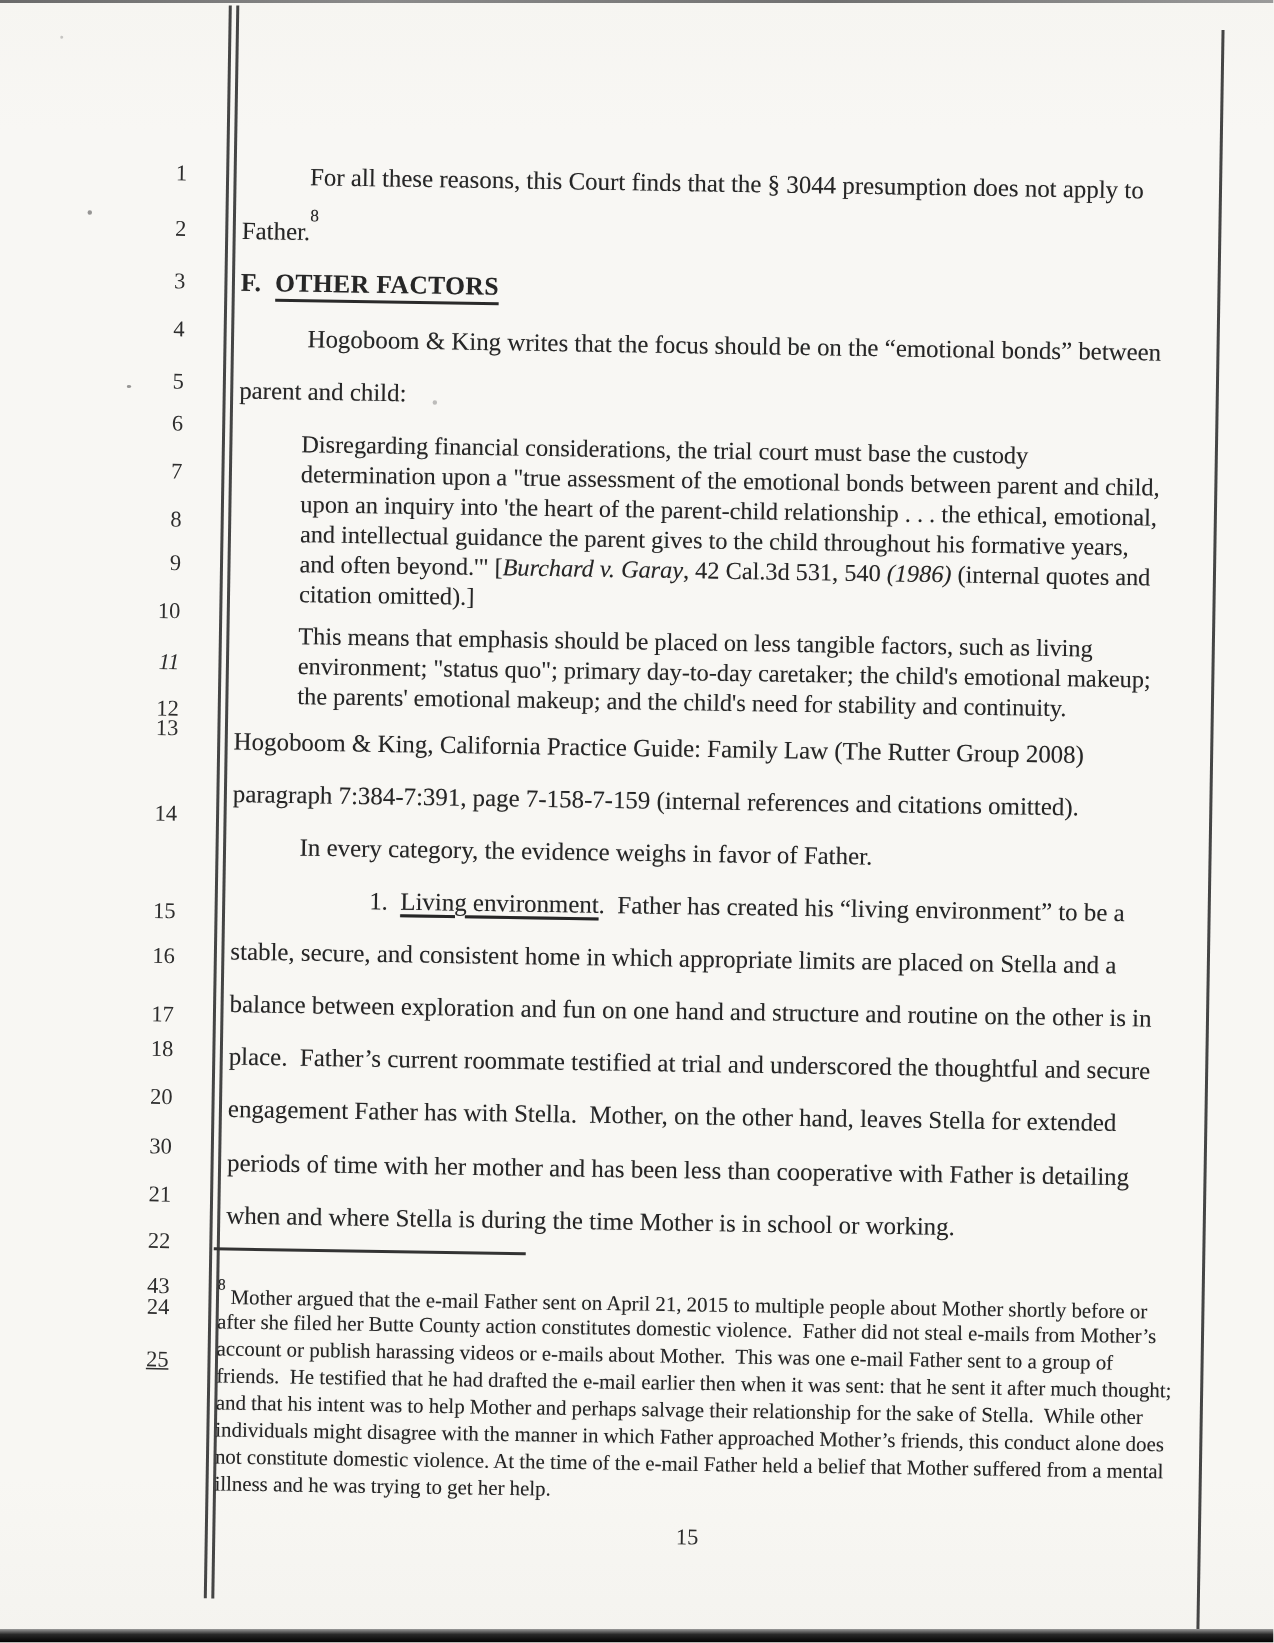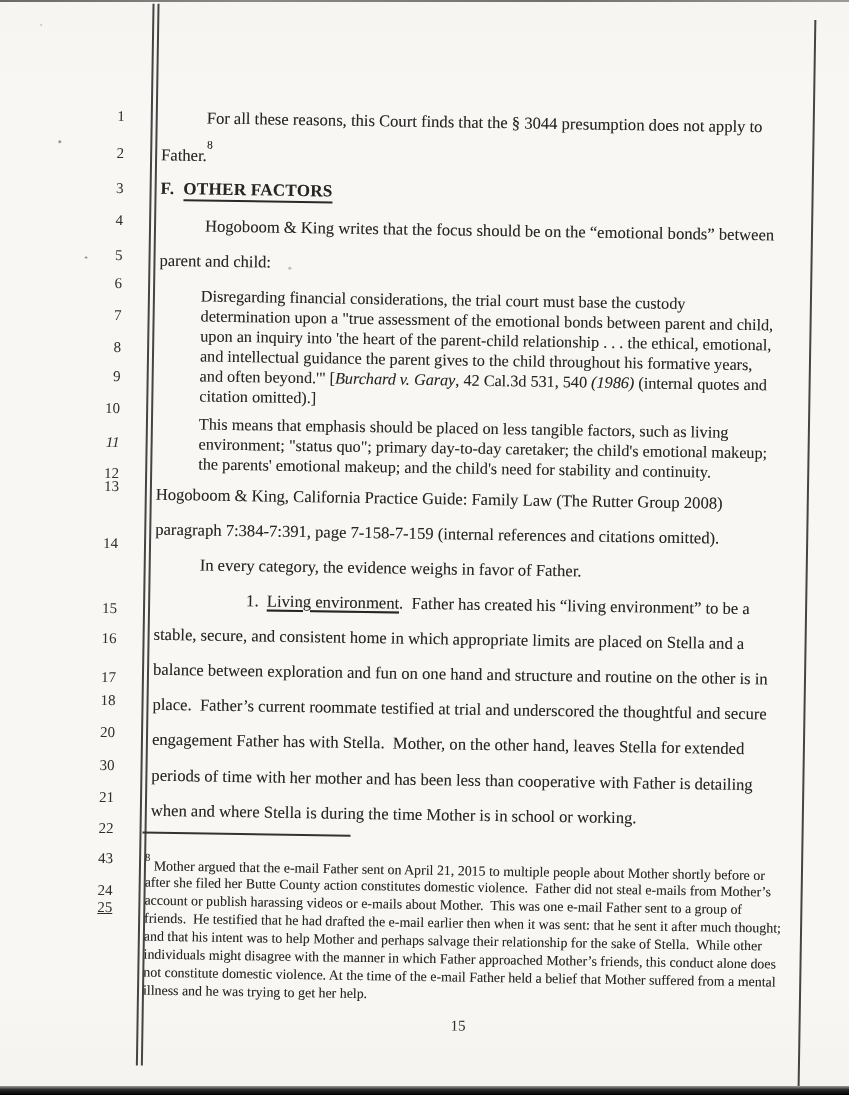--- a/index.html
+++ b/index.html
@@ -65,21 +65,21 @@
         <div class="line-number" style="top: 540px;">14</div>
         <div class="line-number" style="top: 605px;">15</div>
         <div class="line-number" style="top: 635px;">16</div>
         <div class="line-number" style="top: 674px;">17</div>
         <div class="line-number" style="top: 697px;">18</div>
         <div class="line-number" style="top: 729px;">20</div>
         <div class="line-number" style="top: 762px;">30</div>
         <div class="line-number" style="top: 794px;">21</div>
         <div class="line-number" style="top: 825px;">22</div>
         <div class="line-number" style="top: 855px;">43</div>
-        <div class="line-number" style="top: 887px;">24</div>
+        <div class="line-number" style="top: 869px;">24</div>
         <div class="line-number" style="top: 904px; text-decoration: underline;">25</div>
       </div>
 
     <div id="text-layer">
 
       <div class="tl indent1" style="top:112px">For all these reasons, this Court finds that the § 3044 presumption does not apply to</div>
       <div class="tl" style="top:148px"><span>Father.</span><sup class="ref">8</sup></div>
 
       <div class="tl" style="top:183px"><span class="hd">F.</span><span class="hd">  </span><span class="hd hd-u">OTHER FACTORS</span></div>
 

